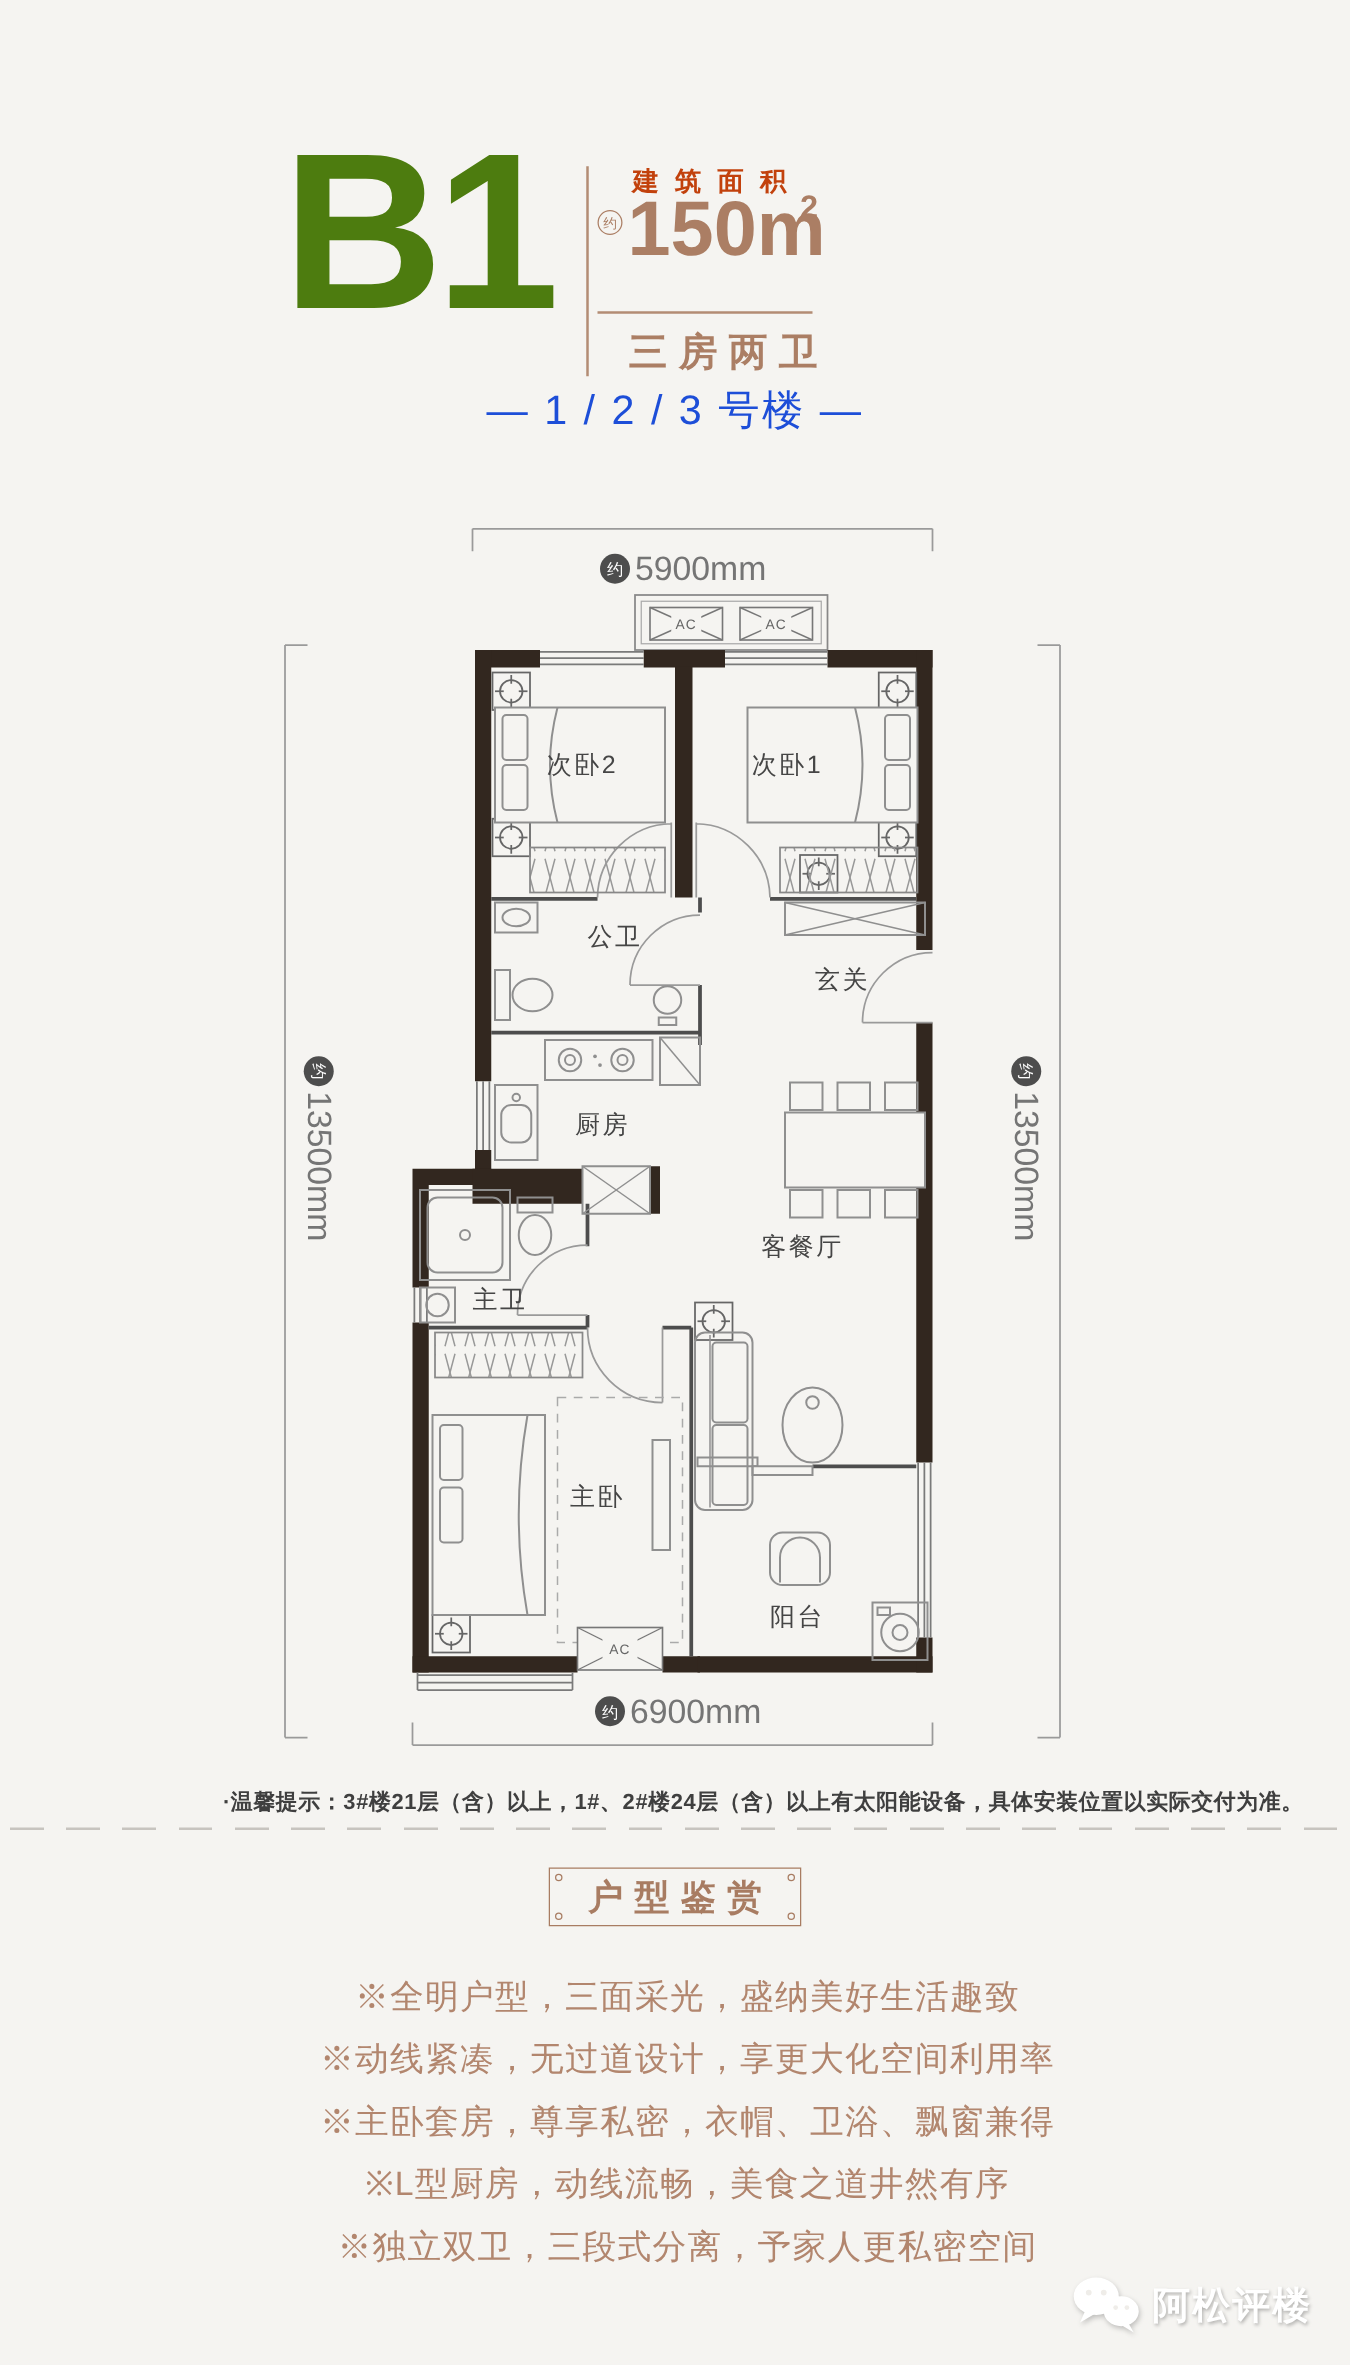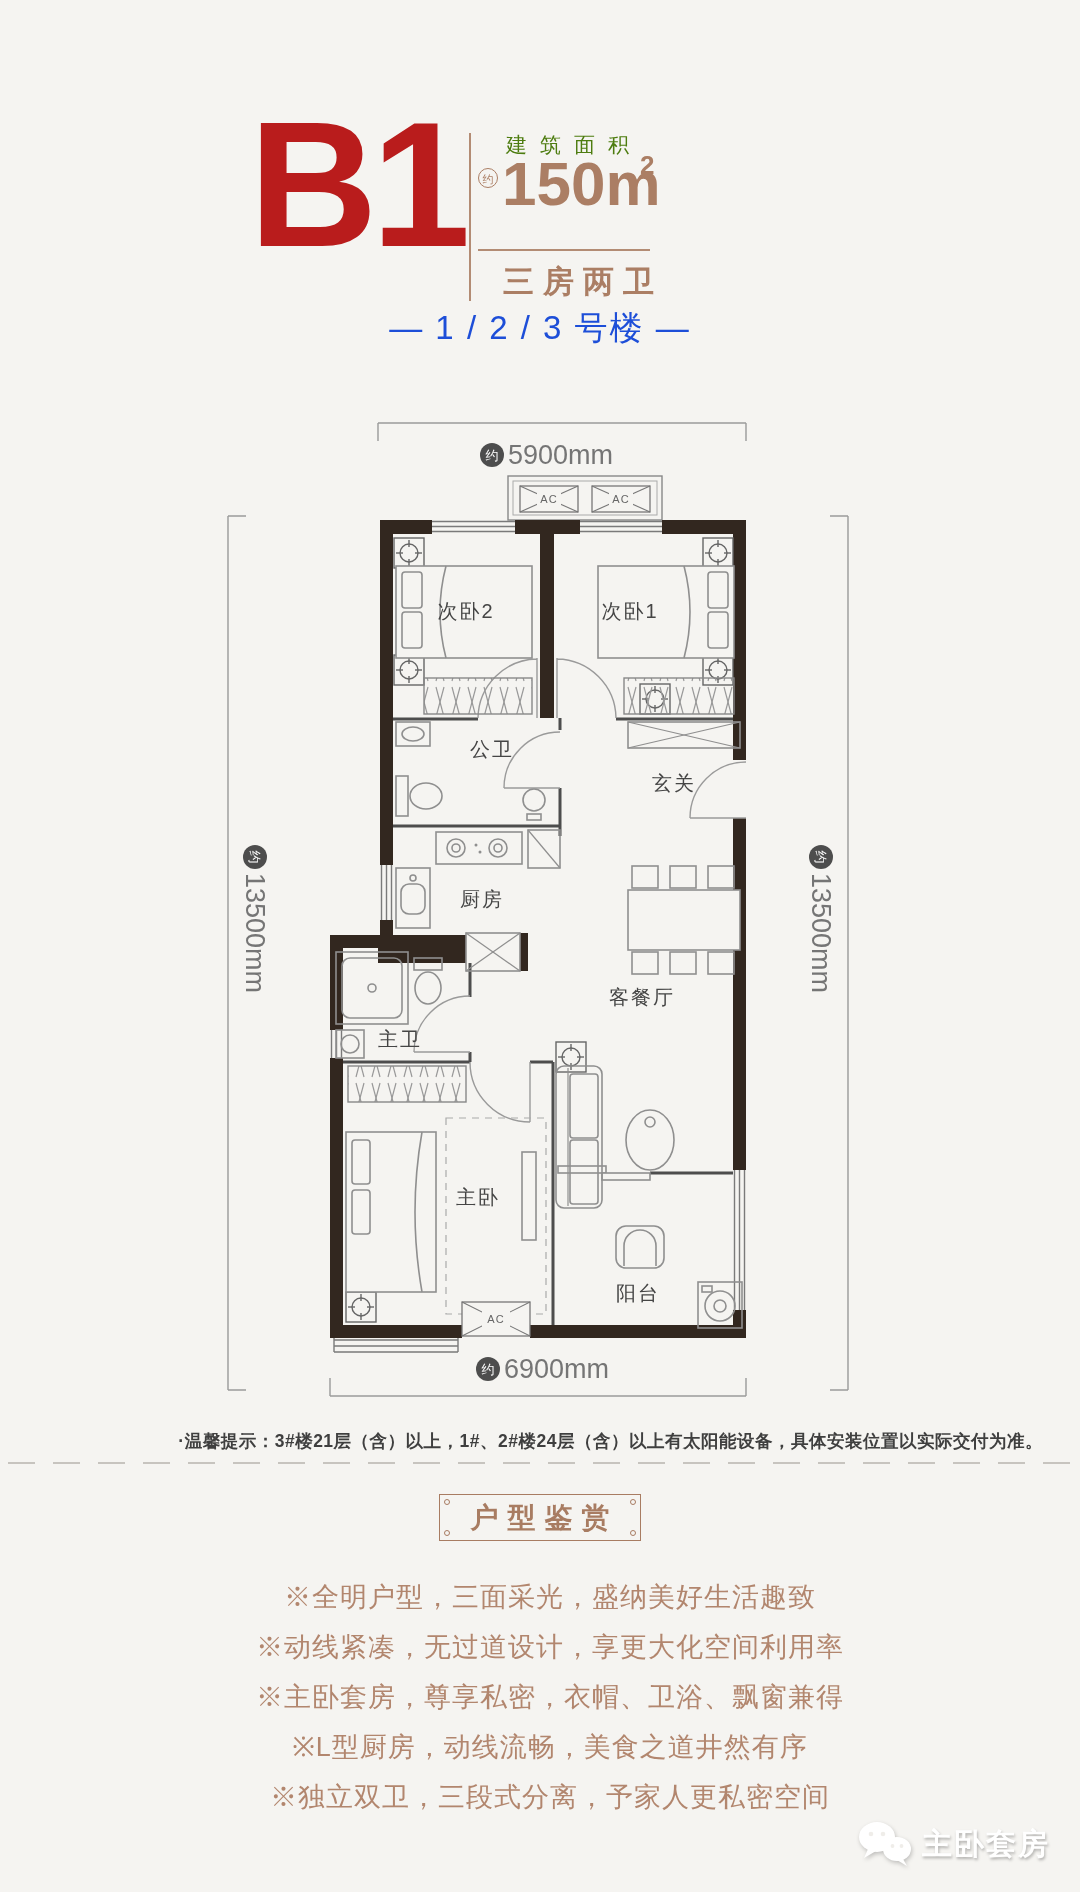--- a/index.html
+++ b/index.html
@@ -3,31 +3,31 @@
 <meta charset="utf-8">
 <style>
   html,body{margin:0;padding:0;}
   .page{
     position:relative; width:1080px; height:1892px;
     background:#f5f4f1; overflow:hidden;
     font-family:"Liberation Sans", sans-serif;
   }
   
   .unit-name{
-    position:absolute; left:249px; top:96px;
+    position:absolute; left:226px; top:96px;
     font-size:178px; line-height:1; font-weight:600;
-    letter-spacing:-6px; color:#b91c1c;
+    letter-spacing:-6px; color:#4d7c0f;
   }
   .hdr-divider{
     position:absolute; left:469px; top:133px; width:2px; height:168px;
     background:#b38c74;
   }
   .area-title{
     position:absolute; left:506px; top:131px;
-    font-size:21px; font-weight:400; letter-spacing:13px; color:#4d7c0f;
+    font-size:21px; font-weight:700; letter-spacing:13px; color:#c2410c;
   }
   .approx-circle{
     position:absolute; left:478px; top:168px;
     width:20px; height:20px; border:1.4px solid #ab7e64; border-radius:50%;
     font-size:11px; color:#ab7e64; text-align:center; line-height:20px;
     box-sizing:border-box;
   }
   .area-value{
     position:absolute; left:502px; top:148px;
     font-size:62px; font-weight:600; color:#ab7e64; letter-spacing:0px;
@@ -368,16 +368,16 @@
     <svg class="wm-icon" width="58" height="48" viewBox="0 0 58 48">
       <ellipse cx="21" cy="17" rx="18" ry="15" fill="#ffffff"></ellipse>
       <path d="M12,29 L8,38 L20,31 Z" fill="#ffffff"></path>
       <ellipse cx="41" cy="29" rx="14" ry="12" fill="#ffffff"></ellipse>
       <path d="M47,39 L51,46 L41,40 Z" fill="#ffffff"></path>
       <circle cx="15" cy="14" r="2.3" fill="#efede9"></circle>
       <circle cx="27" cy="14" r="2.3" fill="#efede9"></circle>
       <circle cx="36.5" cy="26" r="1.9" fill="#efede9"></circle>
       <circle cx="45.5" cy="26" r="1.9" fill="#efede9"></circle>
     </svg>
-    <span class="wm-text">主卧套房</span>
+    <span class="wm-text">阿松评楼</span>
   </div>
 
 </div>
 
 </body></html>

